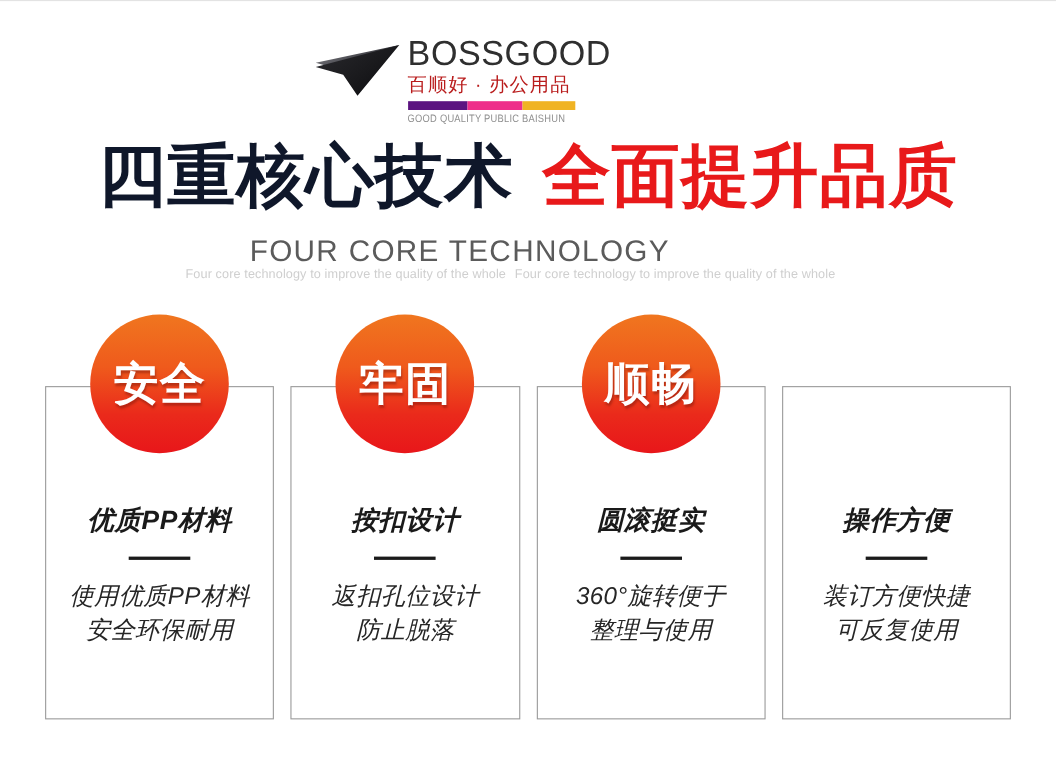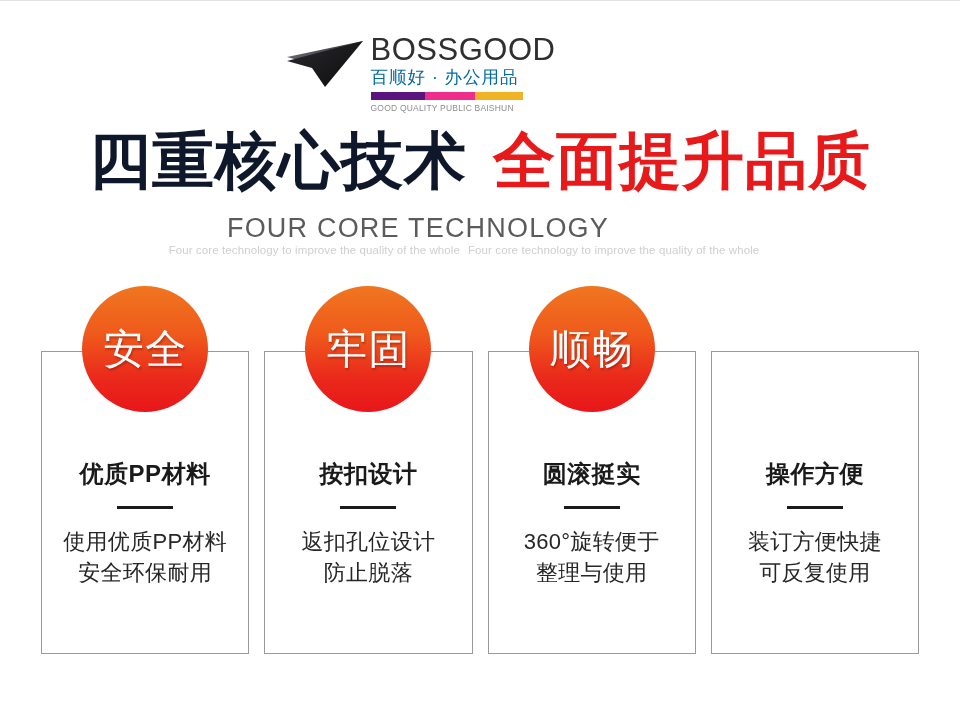--- a/index.html
+++ b/index.html
@@ -56,21 +56,21 @@
     color: #2f2f2f;
     line-height: 1;
     font-weight: 300;
     font-family: "Liberation Sans", "DejaVu Sans", sans-serif;
     transform: scaleY(1.02);
     transform-origin: left top;
   }
   .logo-cn {
     font-size: 17.5px;
     letter-spacing: 1px;
-    color: #0369a1;
+    color: #b91c1c;
     line-height: 1.25;
     margin-top: 3px;
     font-weight: 400;
   }
   .logo-bars {
     display: flex;
     width: 152px;
     height: 8px;
     margin-top: 3px;
   }
@@ -165,32 +165,33 @@
     border-radius: 50%;
     background: linear-gradient(180deg, #f0761f 0%, #ef5a1c 38%, #ea2a1b 72%, #e8161a 100%);
     display: flex;
     align-items: center;
     justify-content: center;
     z-index: 3;
   }
   .badge-label {
     color: #ffffff;
     font-size: 41px;
-    font-weight: 400;
+    font-weight: 700;
     letter-spacing: 1px;
     line-height: 1;
     text-shadow: 1px 2px 2px rgba(120, 20, 10, 0.45);
   }
   .card-content {
     position: absolute;
     left: 0;
     right: 0;
     top: 175px;
     text-align: center;
     z-index: 2;
+    font-style: italic;
   }
   .card-title {
     font-size: 24px;
     font-weight: 700;
     color: #1a1a1a;
     letter-spacing: 0.5px;
     line-height: 1.1;
   }
   .card-divider {
     width: 56px;

